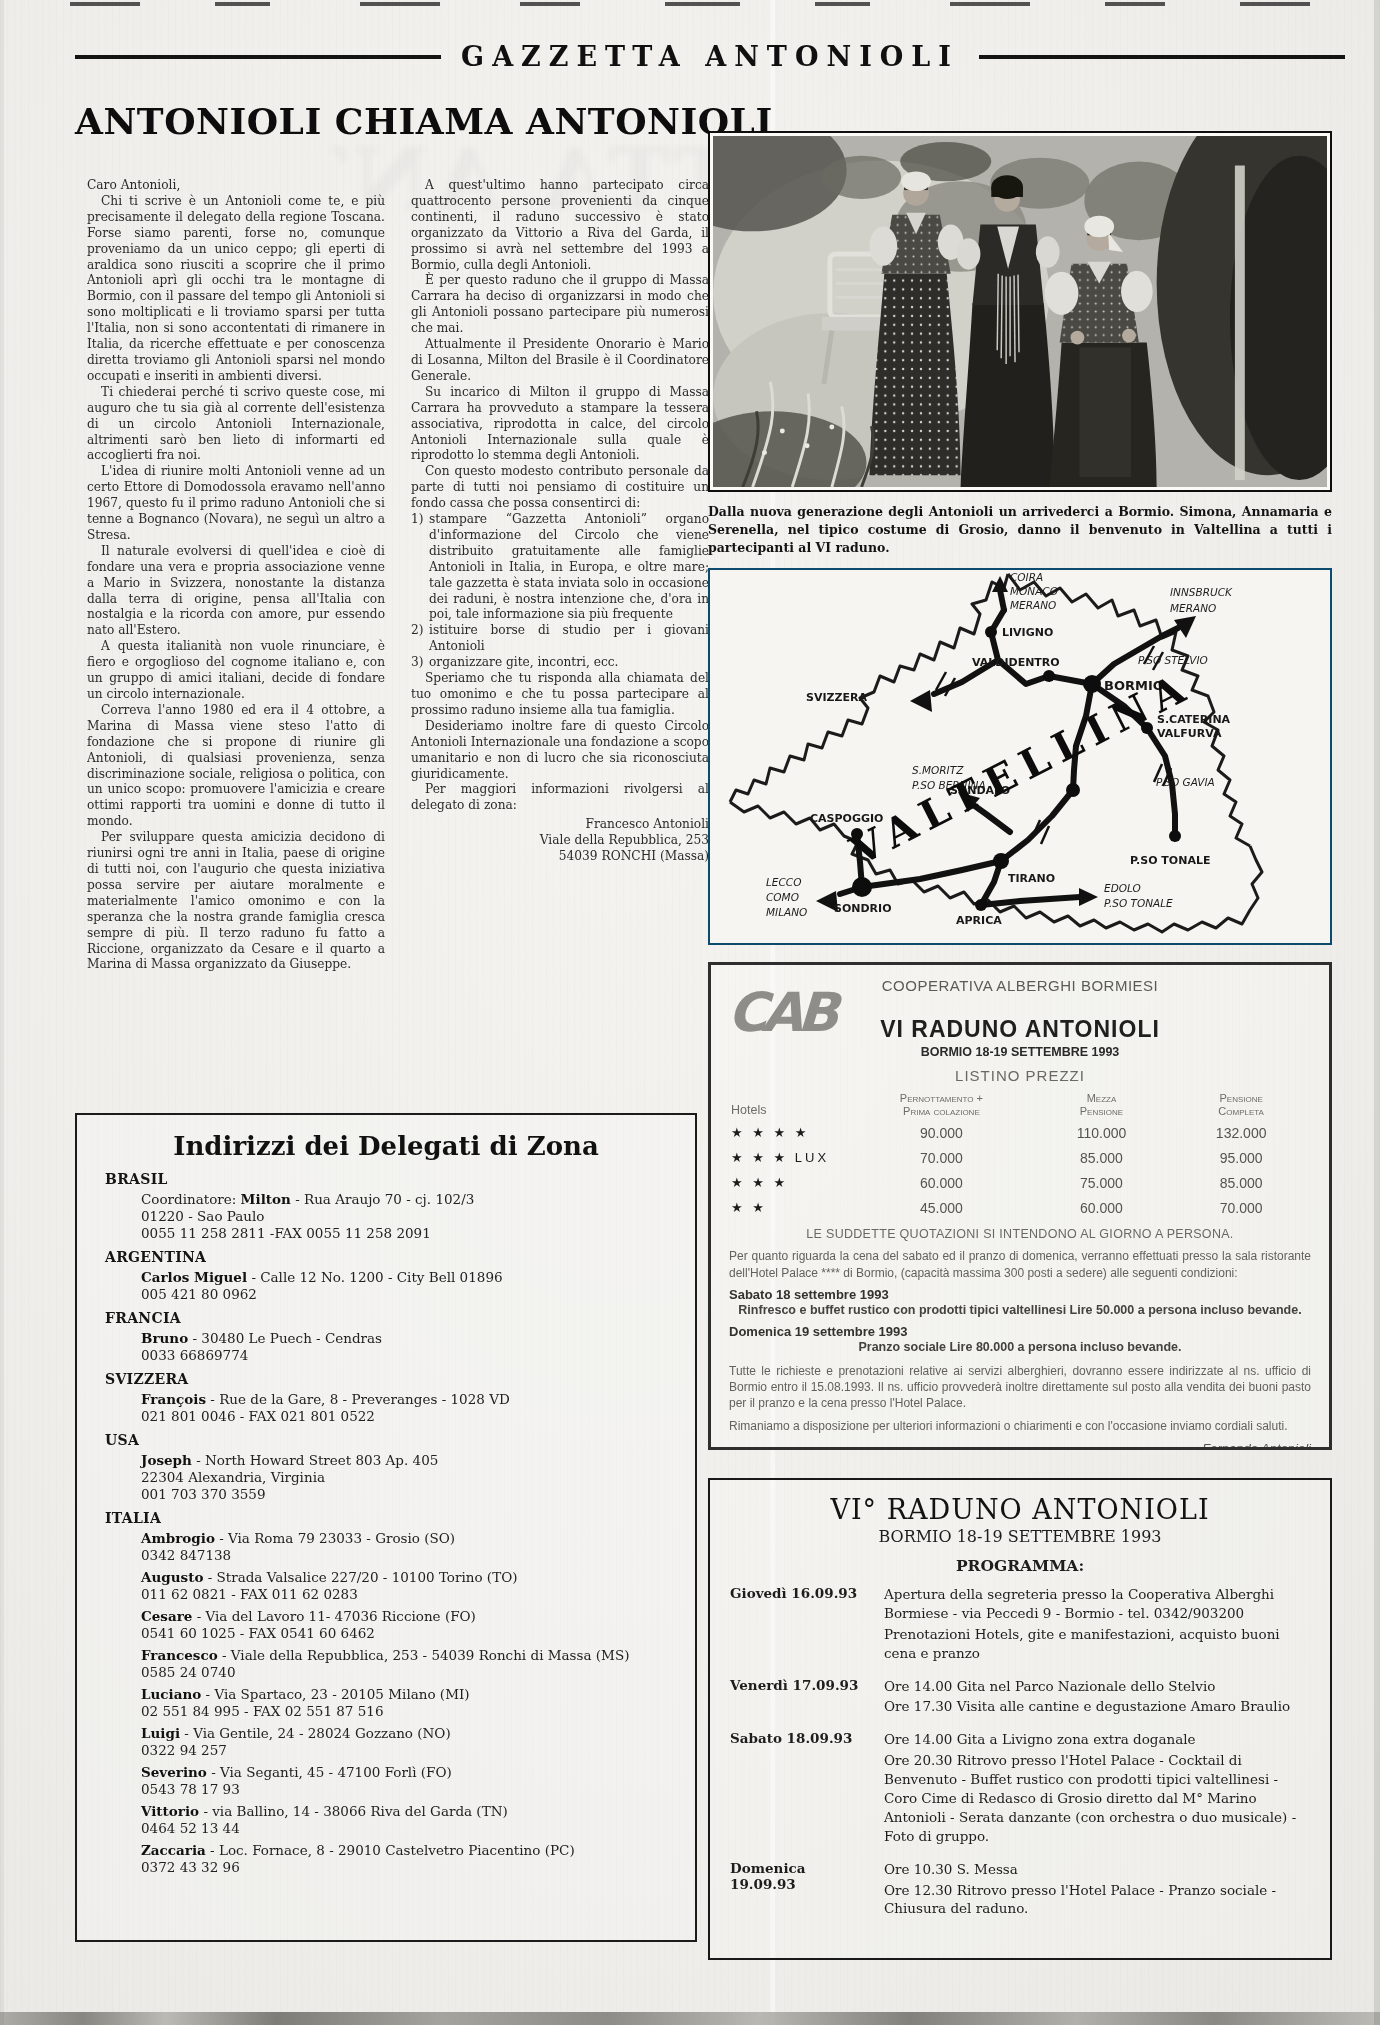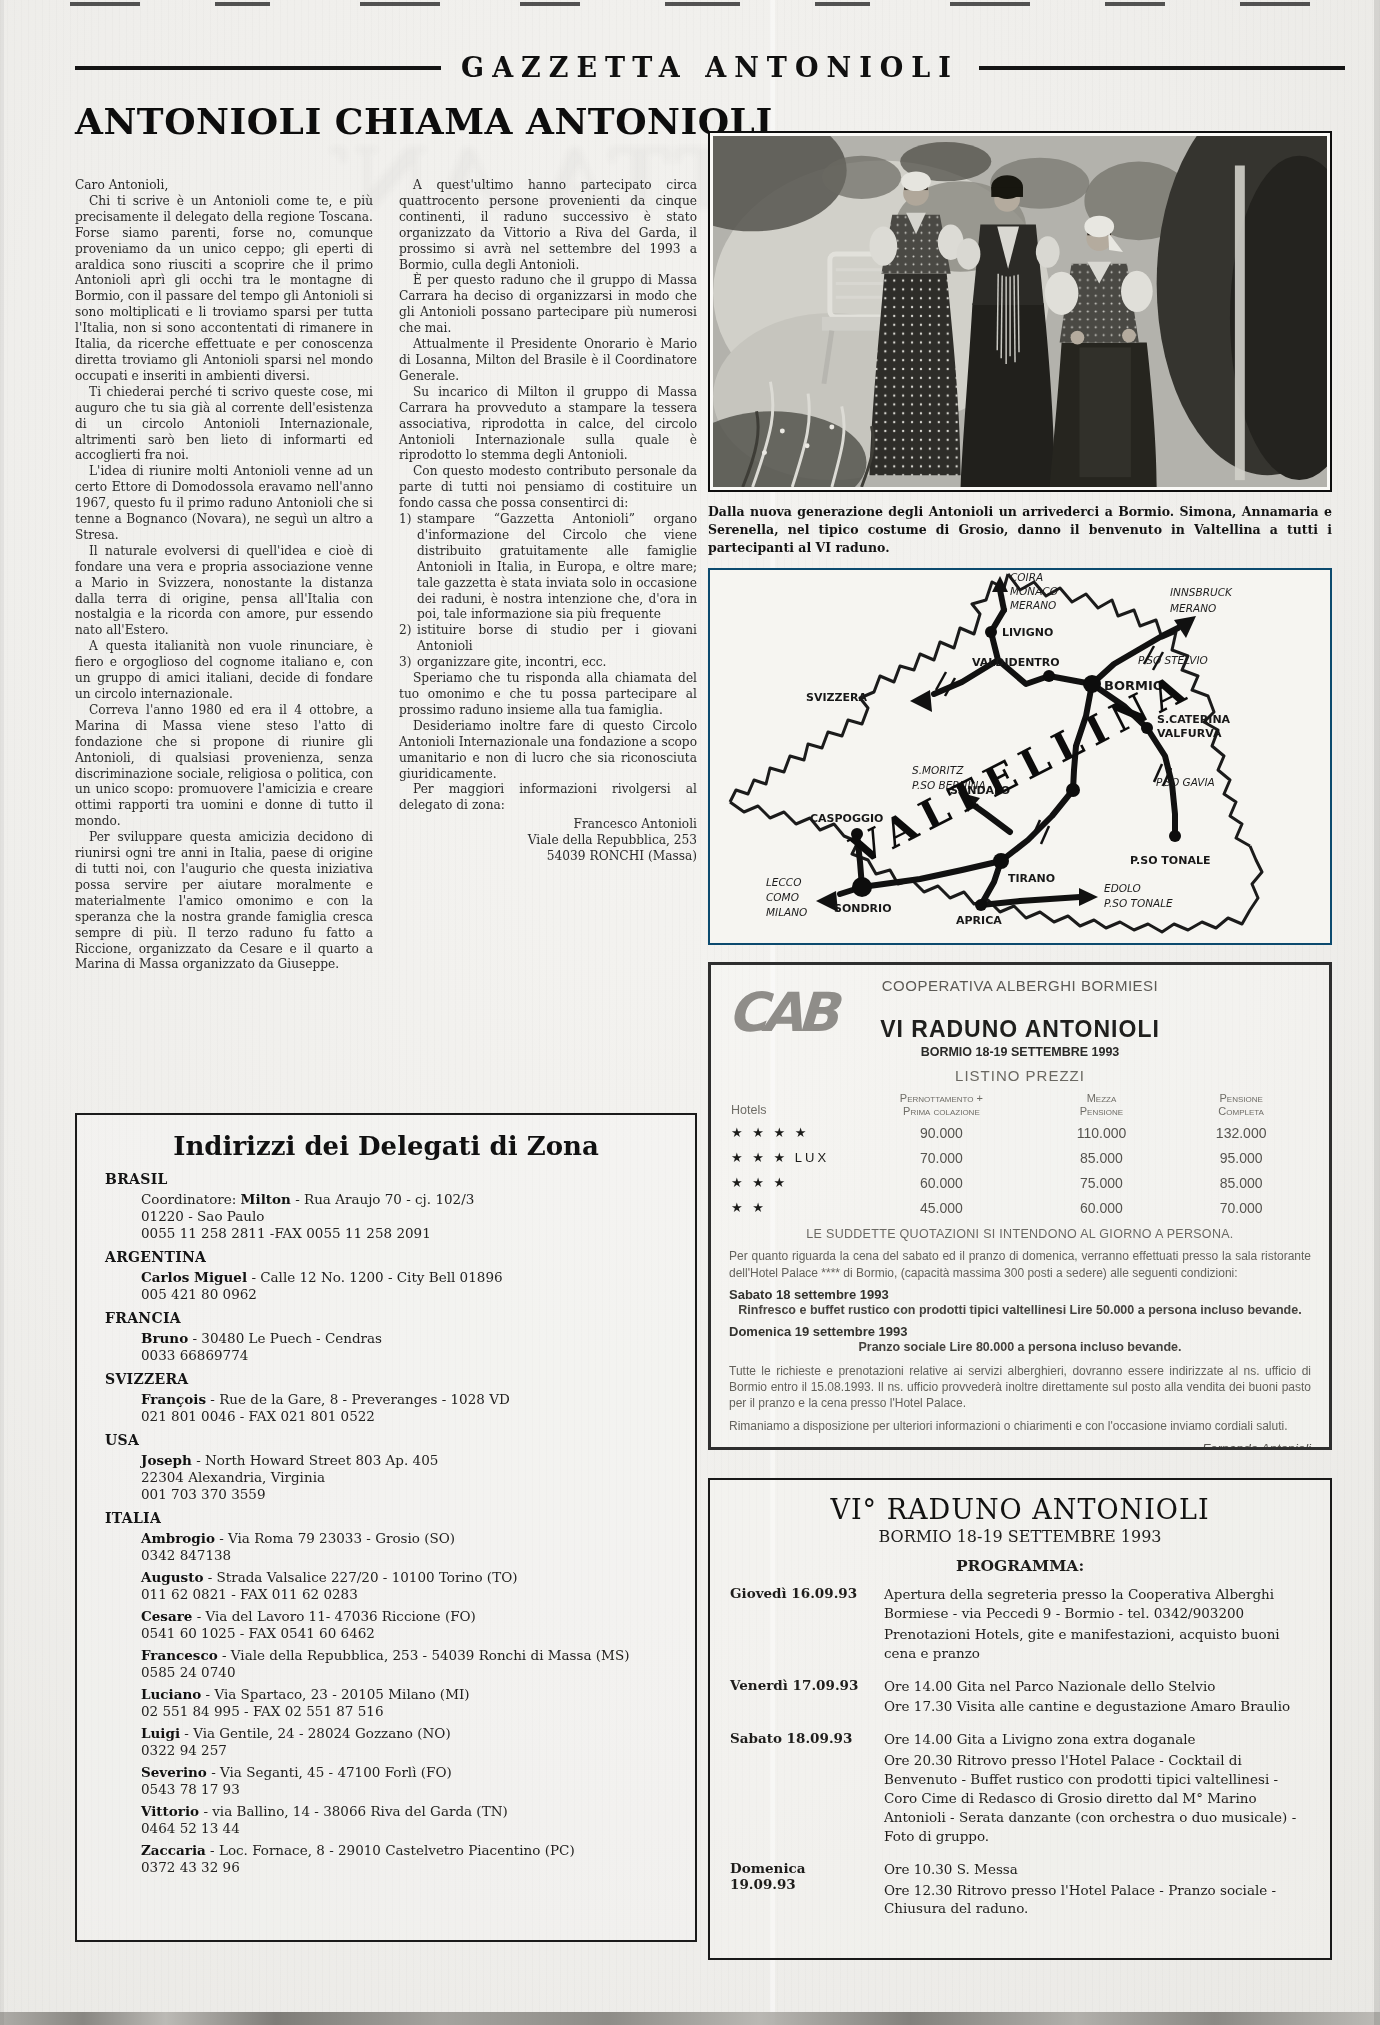--- a/index.html
+++ b/index.html
@@ -23,29 +23,29 @@
                opacity:0.04; filter:blur(3px); transform:scaleX(-1); white-space:nowrap; overflow:hidden; }
   .top-dash { position:absolute; top:2px; height:4px; background:#1d1d1d; opacity:.75; z-index:2; }
   .bottom-band { position:absolute; left:0; top:2012px; width:1380px; height:13px; z-index:2;
     background: linear-gradient(90deg,#a3a19c 0%,#777570 6%,#b3b1ac 12%,#6b6964 20%,#989691 32%,#7d7b76 44%,#b0aea9 55%,#706e69 66%,#a7a5a0 78%,#7a7873 88%,#b5b3ae 100%);
     opacity:.85; }
   .edge-r { position:absolute; right:0; top:0; width:6px; height:2025px; background:rgba(0,0,0,0.10); z-index:2; }
   .edge-l { position:absolute; left:0; top:0; width:4px; height:2025px; background:rgba(0,0,0,0.05); z-index:2; }
   .fold { position:absolute; left:770px; top:0; width:5px; height:2025px; background:rgba(255,255,255,0.45); z-index:0; }
 
   
-  .masthead { left:75px; top:52px; width:1270px; display:flex; align-items:center; gap:20px; }
+  .masthead { left:75px; top:41px; width:1270px; display:flex; align-items:center; gap:20px; }
   .masthead .rule { flex:1; height:4px; background:#141414; }
   .masthead .mtitle { font-family:"DejaVu Serif",serif; font-weight:bold; font-size:27px;
     letter-spacing:8px; color:#101010; white-space:nowrap; }
 
   
   .headline { left:75px; top:100px; width:660px; font-size:36px; font-weight:bold;
     letter-spacing:0.5px; color:#0d0d0d; white-space:nowrap; }
-  .article { left:75px; top:178px; width:622px; height:935px; overflow:hidden; display:flex; gap:26px; }
+  .article { left:87px; top:178px; width:622px; height:935px; overflow:hidden; display:flex; gap:26px; }
   .acol { width:298px; font-size:12.2px; line-height:15.9px; text-align:justify; color:#2a2a2a; }
   .par { text-indent:14px; }
   .par.noindent { text-indent:0; }
   .par.numbered { text-indent:0; padding-left:18px; position:relative; }
   .par.numbered .num { position:absolute; left:0; }
   .sigblock { margin-top:3px; text-align:right; }
 
   
   .delegates { left:75px; top:1113px; width:622px; height:829px; border:2px solid #1b1b1b;
     padding:12px 28px; overflow:hidden; background:rgba(252,252,250,0.25); }

